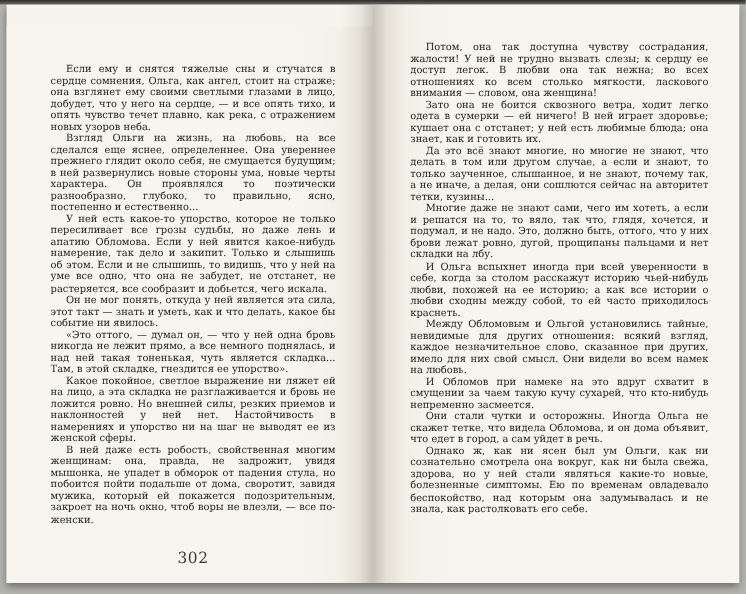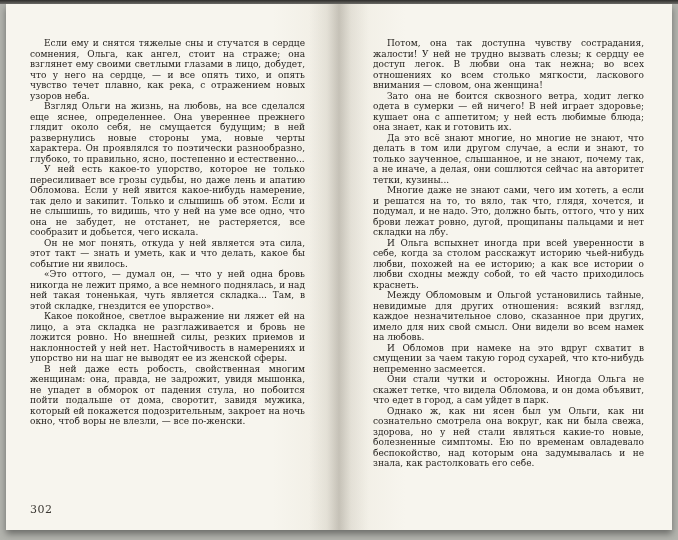--- a/index.html
+++ b/index.html
@@ -19,32 +19,32 @@
   }
   .spread {
     position: absolute; top: 4px; left: 6px; right: 6px; bottom: 10px;
     display: flex; background: #f6f4ec;
     box-shadow: 0 4px 7px rgba(0,0,0,0.4);
   }
   .page {
     width: 50%; display: flex; flex-direction: column;
     box-sizing: border-box; position: relative;
   }
-  .page-left  { padding: 34px 34px 10px 24px; background: linear-gradient(to right, #f7f5ee 80%, #efece2 100%); }
+  .page-left  { padding: 34px 34px 10px 40px; background: linear-gradient(to right, #f7f5ee 80%, #efece2 100%); margin-top: 20px; }
   .page-right { padding: 34px 28px 10px 34px; background: linear-gradient(to left,  #f7f5ee 80%, #efece2 100%); }
   .page-text {
     flex: 1 1 auto; overflow: hidden;
     font-size: 9px; line-height: 10.5px; color: #26231f;
     text-align: justify;
     -webkit-hyphens: auto; hyphens: auto;
   }
   .page-text p { margin: 0; text-indent: 14px; }
   .page-number {
-    flex: none; text-align: left;
-    font-size: 11px; letter-spacing: 0.5px; color: #3a3732;
+    flex: none; text-align: center;
+    font-size: 14px; letter-spacing: 0.5px; color: #3a3732;
     padding: 6px 0 4px;
   }
   .gutter {
     position: absolute; left: 50%; top: 0; bottom: 0; width: 60px;
     transform: translateX(-50%); pointer-events: none;
     background: linear-gradient(to right,
       rgba(70,60,45,0) 0%, rgba(70,60,45,0.08) 30%,
       rgba(50,42,30,0.22) 50%,
       rgba(70,60,45,0.08) 70%, rgba(70,60,45,0) 100%);
   }
@@ -63,25 +63,25 @@
           <p>Он не мог понять, откуда у ней является эта сила, этот такт — знать и уметь, как и что делать, какое бы событие ни явилось.</p>
           <p>«Это оттого, — думал он, — что у ней одна бровь никогда не лежит прямо, а все немного поднялась, и над ней такая тоненькая, чуть является складка... Там, в этой складке, гнездится ее упорство».</p>
           <p>Какое покойное, светлое выражение ни ляжет ей на лицо, а эта складка не разглаживается и бровь не ложится ровно. Но внешней силы, резких приемов и наклонностей у ней нет. Настойчивость в намерениях и упорство ни на шаг не выводят ее из женской сферы.</p>
           <p>В ней даже есть робость, свойственная многим женщинам: она, правда, не задрожит, увидя мышонка, не упадет в обморок от падения стула, но побоится пойти подальше от дома, своротит, завидя мужика, который ей покажется подозрительным, закроет на ночь окно, чтоб воры не влезли, — все по-женски.</p>
         </div>
       <div class="page-number">302</div>
     </div>
     <div class="page page-right">
       <div class="page-text">
           <p>Потом, она так доступна чувству сострадания, жалости! У ней не трудно вызвать слезы; к сердцу ее доступ легок. В любви она так нежна; во всех отношениях ко всем столько мягкости, ласкового внимания — словом, она женщина!</p>
-          <p>Зато она не боится сквозного ветра, ходит легко одета в сумерки — ей ничего! В ней играет здоровье; кушает она с аппетитом; у ней есть любимые блюда; она знает, как и готовить их.</p>
+          <p>Зато она не боится сквозного ветра, ходит легко одета в сумерки — ей ничего! В ней играет здоровье; кушает она с отстанет; у ней есть любимые блюда; она знает, как и готовить их.</p>
           <p>Да это всё знают многие, но многие не знают, что делать в том или другом случае, а если и знают, то только заученное, слышанное, и не знают, почему так, а не иначе, а делая, они сошлются сейчас на авторитет тетки, кузины...</p>
           <p>Многие даже не знают сами, чего им хотеть, а если и решатся на то, то вяло, так что, глядя, хочется, и подумал, и не надо. Это, должно быть, оттого, что у них брови лежат ровно, дугой, прощипаны пальцами и нет складки на лбу.</p>
           <p>И Ольга вспыхнет иногда при всей уверенности в себе, когда за столом расскажут историю чьей-нибудь любви, похожей на ее историю; а как все истории о любви сходны между собой, то ей часто приходилось краснеть.</p>
           <p>Между Обломовым и Ольгой установились тайные, невидимые для других отношения: всякий взгляд, каждое незначительное слово, сказанное при других, имело для них свой смысл. Они видели во всем намек на любовь.</p>
-          <p>И Обломов при намеке на это вдруг схватит в смущении за чаем такую город сухарей, что кто-нибудь непременно засмеется.</p>
-          <p>Они стали чутки и осторожны. Иногда Ольга не скажет тетке, что видела Обломова, и он дома объявит, что едет в город, а сам уйдет в парк.</p>
+          <p>И Обломов при намеке на это вдруг схватит в смущении за чаем такую кучу сухарей, что кто-нибудь непременно засмеется.</p>
+          <p>Они стали чутки и осторожны. Иногда Ольга не скажет тетке, что видела Обломова, и он дома объявит, что едет в город, а сам уйдет в речь.</p>
           <p>Однако ж, как ни ясен был ум Ольги, как ни сознательно смотрела она вокруг, как ни была свежа, здорова, но у ней стали являться какие-то новые, болезненные симптомы. Ею по временам овладевало беспокойство, над которым она задумывалась и не знала, как растолковать его себе.</p>
         </div>
     </div>
     <div class="gutter"></div>
   </div>
 </div>
 
 </body></html>

